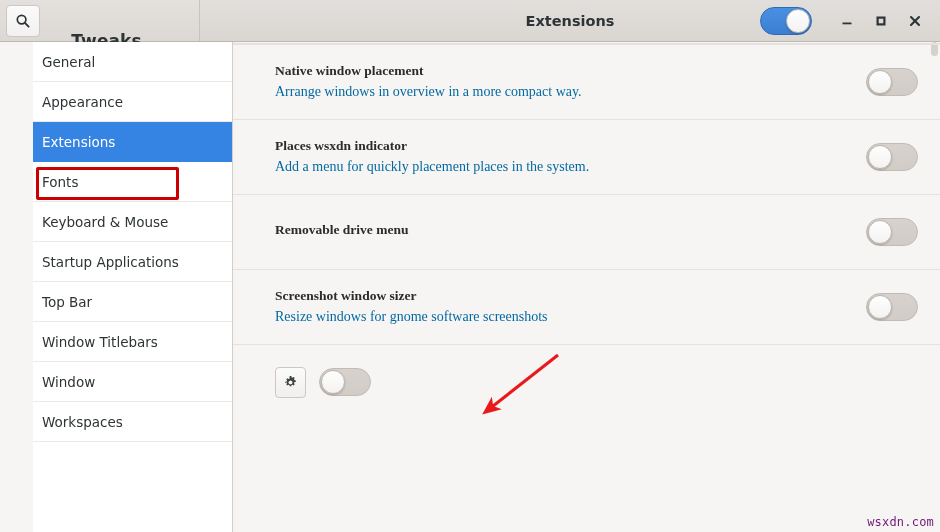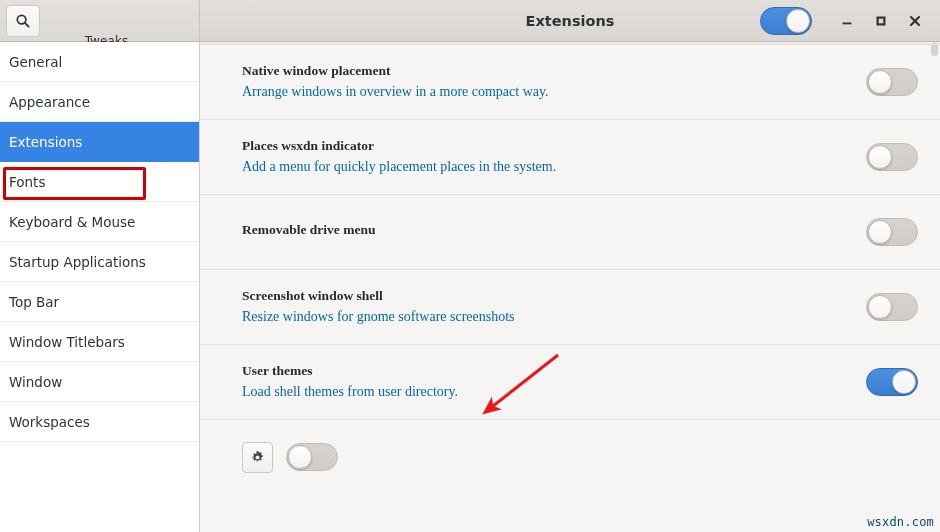--- a/index.html
+++ b/index.html
@@ -54,22 +54,22 @@
     display: flex;
     align-items: center;
     justify-content: center;
     box-shadow: 0 1px 0 rgba(255,255,255,0.6) inset;
     cursor: pointer;
   }
   .search-btn svg { display:block; }
   .app-title {
     flex: 1;
     text-align: center;
-    font-size: 12px;
-    font-weight: normal;
+    font-size: 17px;
+    font-weight: bold;
     color: #2e3436;
     letter-spacing: 0.1px;
     padding-right: 26px;
     margin-top: 40px;
   }
   .hb-right {
     flex: 1;
     height: 100%;
     display: flex;
     align-items: center;
@@ -137,20 +137,21 @@
     cursor: pointer;
   }
   .wbtn svg { display: block; }
 
   
   .body {
     flex: 1;
     display: flex;
     min-height: 0;
     overflow: hidden;
+    margin-left: 33px;
   }
 
   
   .sidebar {
     width: 200px;
     min-width: 200px;
     background: #ffffff;
     border-right: 1px solid #d3cec9;
     box-sizing: border-box;
     overflow: hidden;
@@ -278,21 +279,21 @@
     pointer-events: none;
     z-index: 20;
   }
 
   
   .watermark {
     position: absolute;
     right: 6px;
     bottom: 3px;
     font-size: 12px;
-    color: #0c4a6e;
+    color: #701a75;
     font-family: "DejaVu Sans Mono", "Liberation Mono", monospace;
     letter-spacing: 0.2px;
     z-index: 30;
   }
 </style>
 </head>
 <body>
 
 <div class="window">
 
@@ -417,36 +418,25 @@
               <div class="row-title">Removable drive menu</div>
             </div>
             <div class="row-ctrls">
               <div class="switch off">
                 <div class="knob"></div>
               </div>
             </div>
           </div>
           <div class="row">
             <div class="row-texts">
-              <div class="row-title">Screenshot window shell</div>
+              <div class="row-title">Screenshot window sizer</div>
               <div class="row-desc">Resize windows for gnome software screenshots</div>
             </div>
             <div class="row-ctrls">
               <div class="switch off">
-                <div class="knob"></div>
-              </div>
-            </div>
-          </div>
-          <div class="row">
-            <div class="row-texts">
-              <div class="row-title">User themes</div>
-              <div class="row-desc">Load shell themes from user directory.</div>
-            </div>
-            <div class="row-ctrls">
-              <div class="switch on">
                 <div class="knob"></div>
               </div>
             </div>
           </div>
           <div class="row">
             <div class="row-ctrls">
               <div class="gear-btn">
                 <span>
                   <svg width="15" height="15" viewBox="0 0 16 16">
                     <path fill="#2e3436" d="M8 5.2a2.8 2.8 0 1 0 0 5.6 2.8 2.8 0 0 0 0-5.6zm0 1.45a1.35 1.35 0 1 1 0 2.7 1.35 1.35 0 0 1 0-2.7z"></path>

